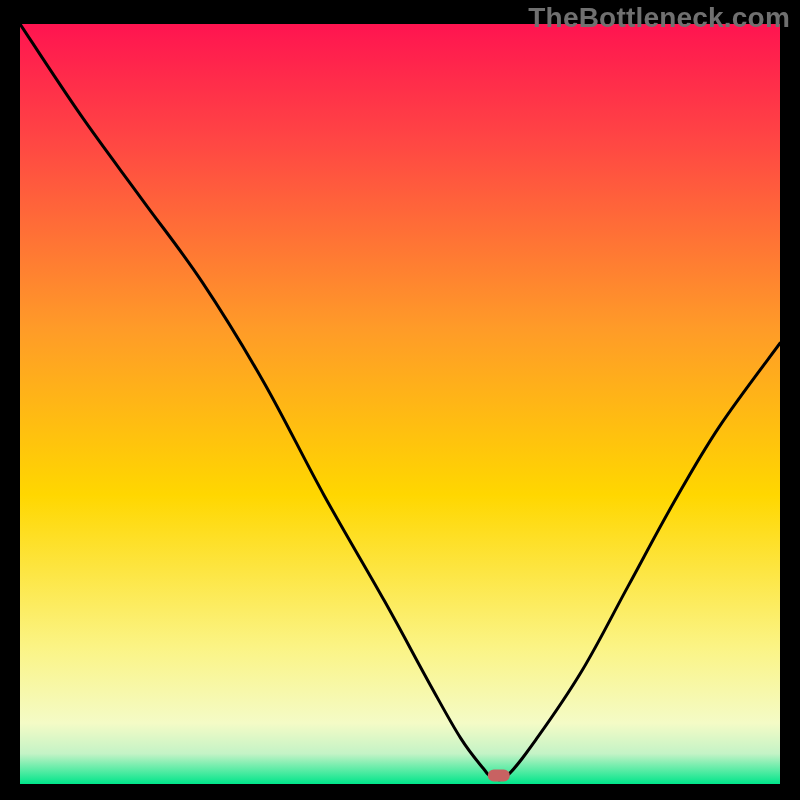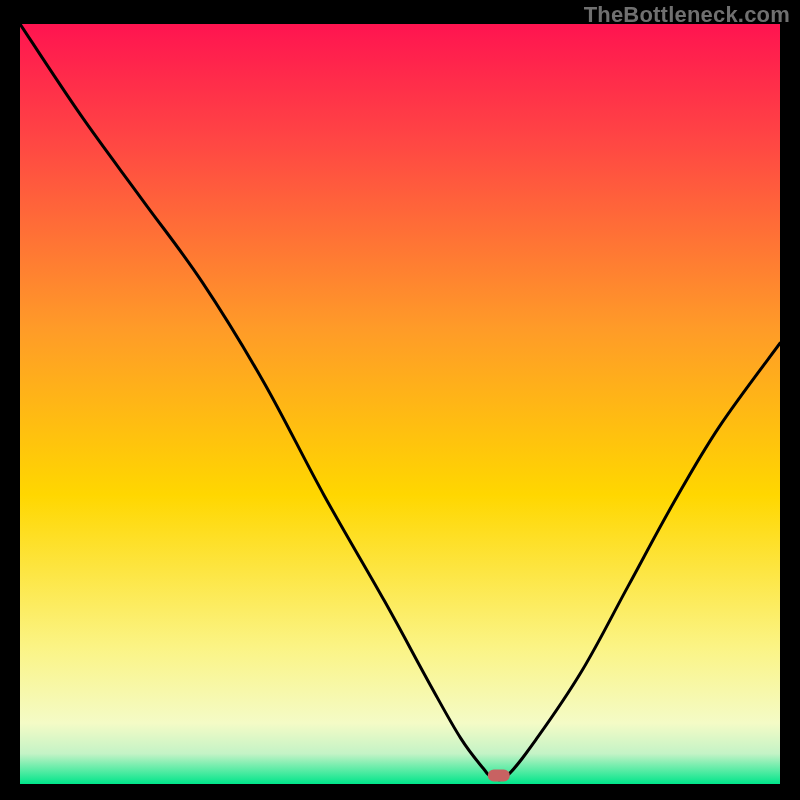--- a/index.html
+++ b/index.html
@@ -14,21 +14,21 @@
     width: 800px;
     height: 800px;
     background: #000;
     position: relative;
   }
   .watermark {
     position: absolute;
     top: 2px;
     right: 10px;
     color: #707070;
-    font-size: 22px;
+    font-size: 28px;
     font-weight: 600;
     letter-spacing: 0.2px;
     z-index: 10;
   }
   .plot-frame {
     position: absolute;
     left: 20px;
     top: 24px;
     width: 760px;
     height: 760px;

